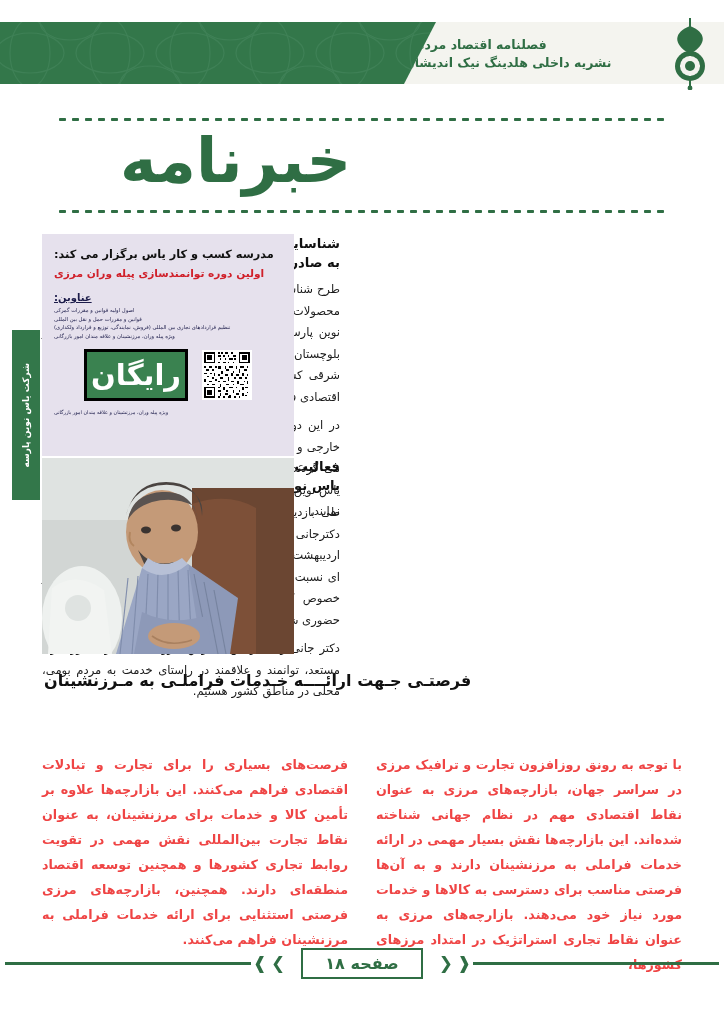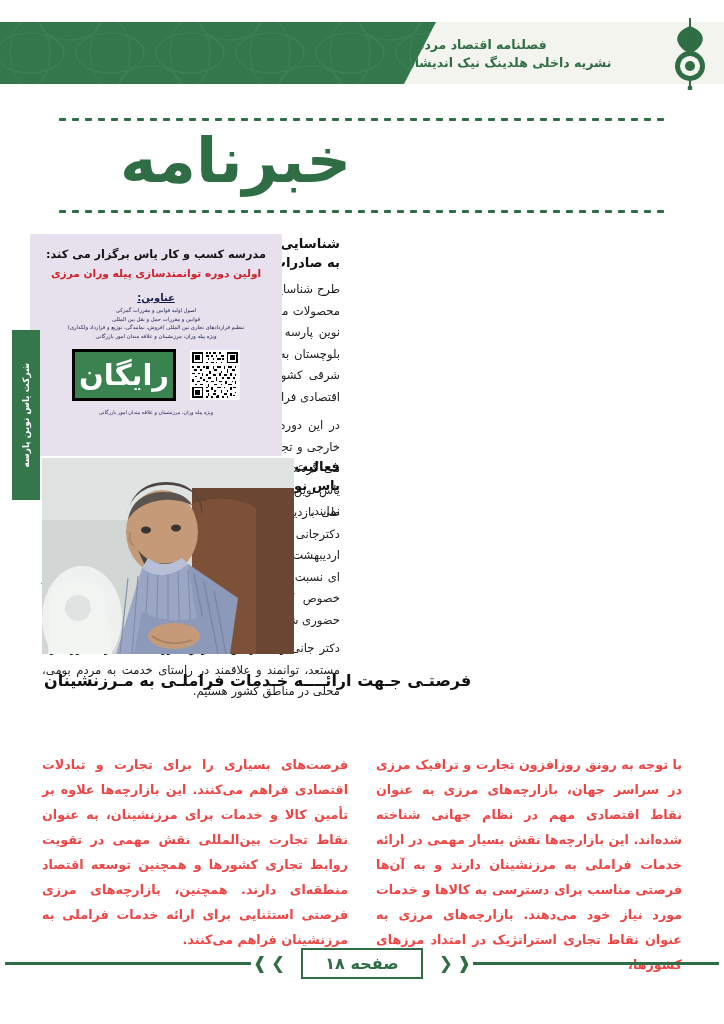--- a/index.html
+++ b/index.html
@@ -129,27 +129,27 @@
     color: #1b1b1b;
   }
 
   #article-one { top: 234px; right: 384px; width: 298px; }
   #article-two { top: 457px; right: 384px; width: 298px; }
 
   
   .promo-card {
     position: absolute;
     top: 234px;
-    left: 30px;
+    left: 42px;
     width: 252px;
     height: 222px;
     background: #e6e1ed;
     padding: 13px 12px 10px;
     direction: rtl;
-    text-align: center;
+    text-align: left;
     overflow: hidden;
   }
   .promo-line1 {
     color: #111;
     font-size: 11.3px;
     font-weight: bold;
     line-height: 16px;
     margin-bottom: 3px;
   }
   .promo-line2 {

